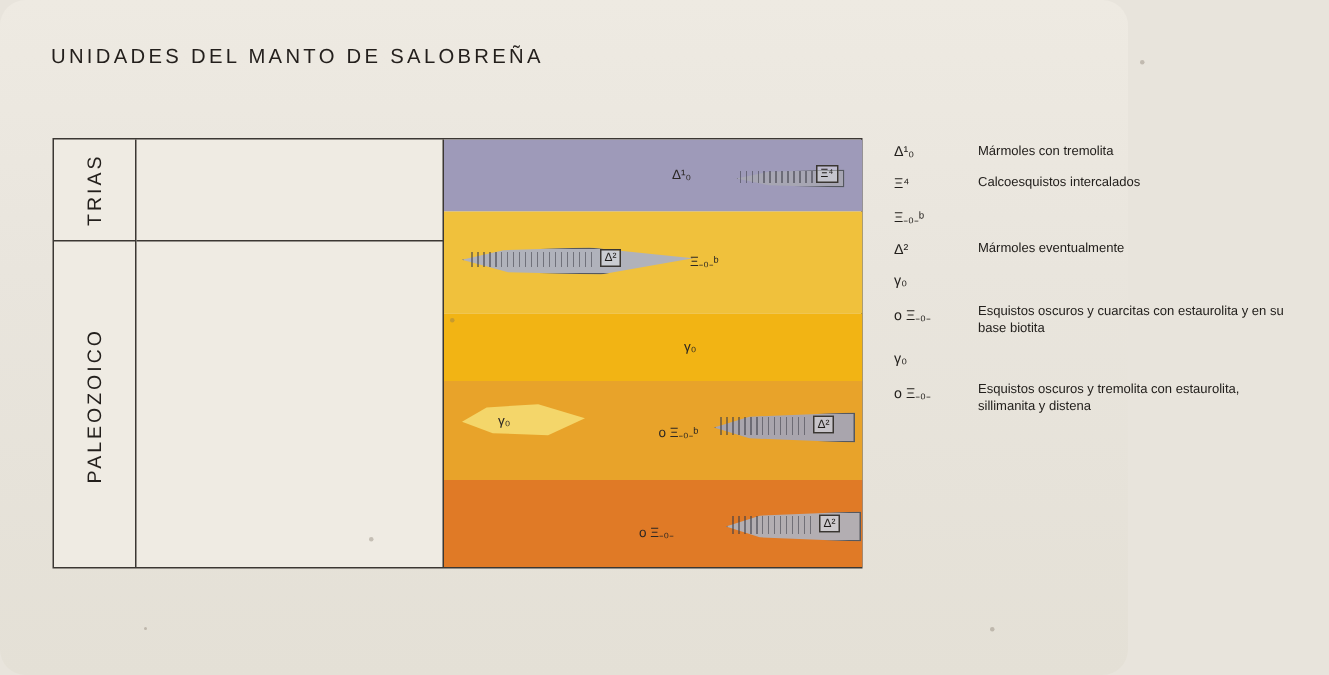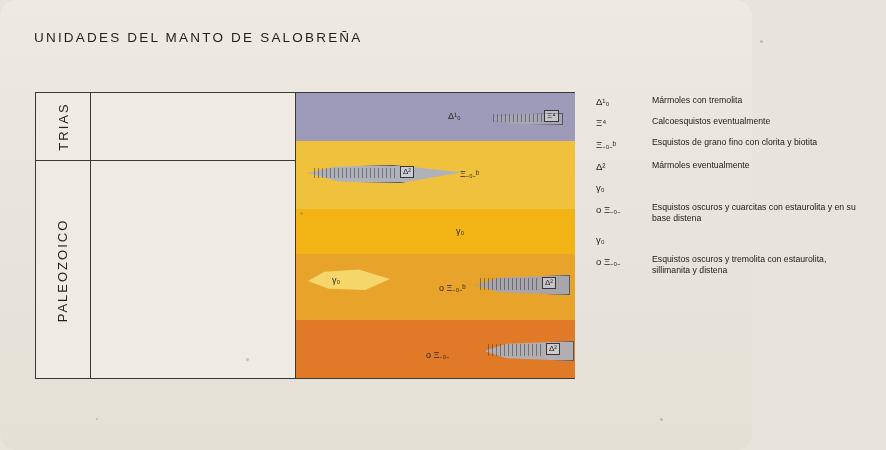--- a/index.html
+++ b/index.html
@@ -231,40 +231,39 @@
 
   <div class="legend">
 
     <div class="legend-row">
       <div class="legend-sym">Δ¹₀</div>
       <div class="legend-txt">Mármoles con tremolita</div>
     </div>
 
     <div class="legend-row">
       <div class="legend-sym">Ξ⁴</div>
-      <div class="legend-txt">Calcoesquistos eventualmente</div>
+      <div class="legend-txt">Calcoesquistos intercalados</div>
     </div>
 
     <div class="legend-row">
       <div class="legend-sym">Ξ₋₀₋ᵇ</div>
-      <div class="legend-txt">Esquistos de grano fino con clorita y biotita</div>
     </div>
 
     <div class="legend-row">
       <div class="legend-sym">Δ²</div>
       <div class="legend-txt">Mármoles eventualmente</div>
     </div>
 
     <div class="legend-row">
       <div class="legend-sym">γ₀</div>
     </div>
 
     <div class="legend-row">
       <div class="legend-sym">o Ξ₋₀₋</div>
-      <div class="legend-txt">Esquistos oscuros y cuarcitas con estaurolita y en su base distena</div>
+      <div class="legend-txt">Esquistos oscuros y cuarcitas con estaurolita y en su base biotita</div>
     </div>
 
     <div class="legend-row">
       <div class="legend-sym">γ₀</div>
     </div>
 
     <div class="legend-row">
       <div class="legend-sym">o Ξ₋₀₋</div>
       <div class="legend-txt">Esquistos oscuros y tremolita con estaurolita, sillimanita y distena</div>
     </div>

